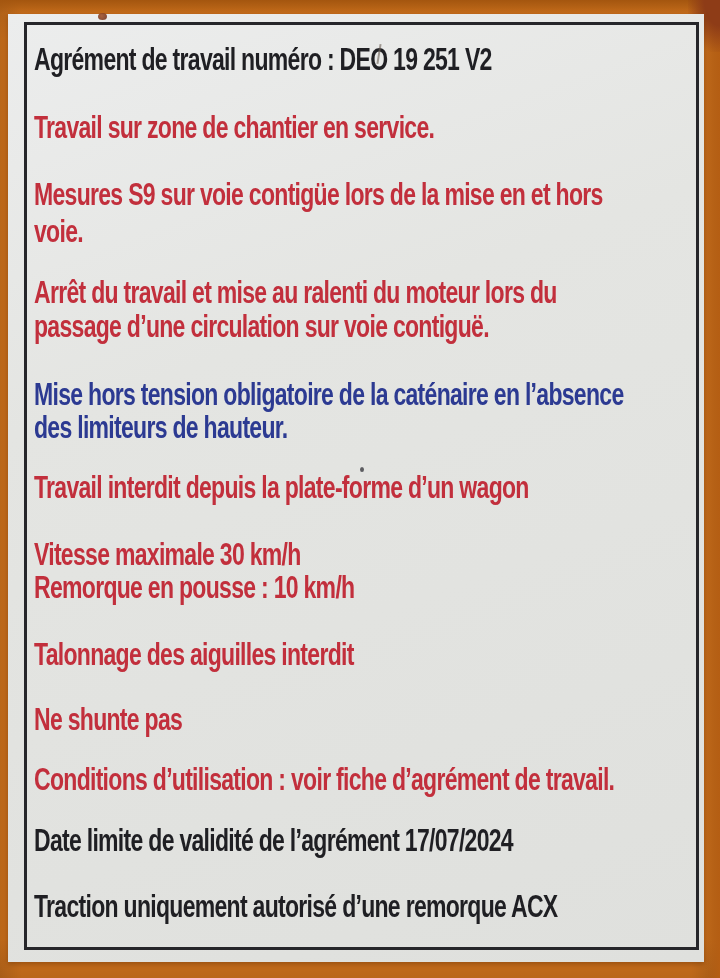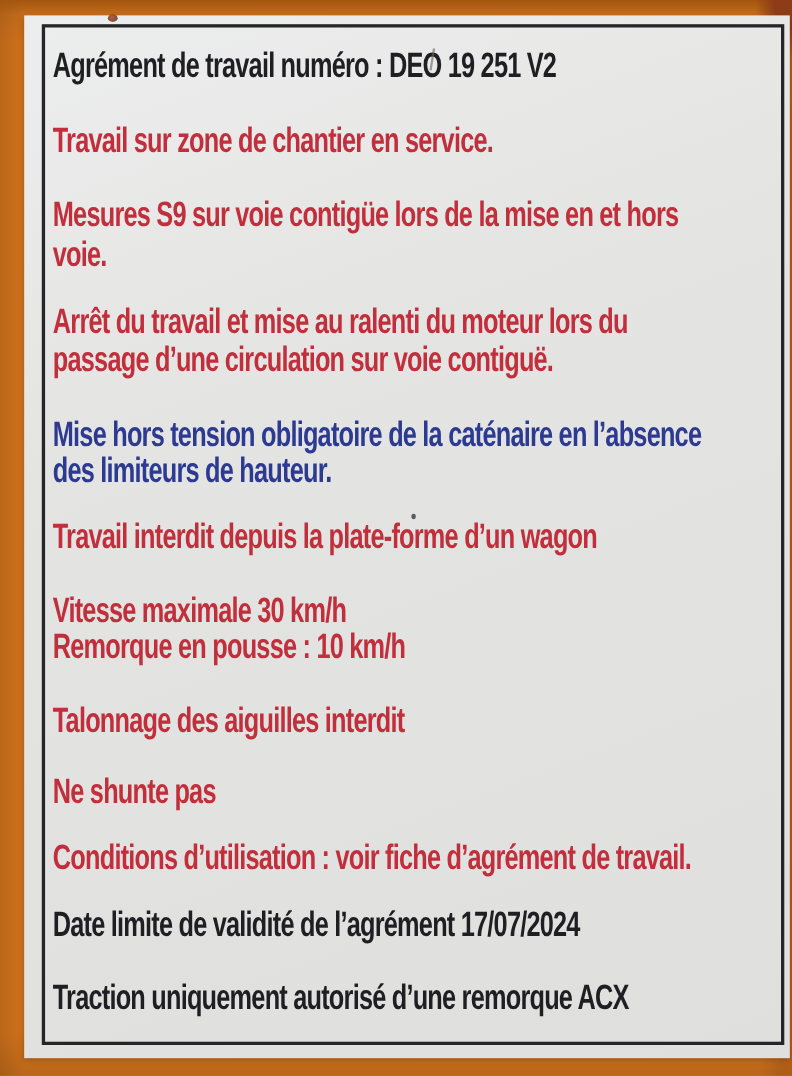--- a/index.html
+++ b/index.html
@@ -20,21 +20,21 @@
       linear-gradient(90deg, rgba(0,0,0,.10) 0%, rgba(0,0,0,0) 3%, rgba(0,0,0,0) 96%, rgba(0,0,0,.14) 100%),
       var(--bg_orange);
   }
   .band-top{position:absolute;left:0;top:0;width:720px;height:13px;
     background:linear-gradient(180deg,var(--bg_orange_dark),rgba(164,86,15,0));}
   .band-right{position:absolute;right:0;top:0;width:14px;height:978px;
     background:linear-gradient(90deg,rgba(181,94,19,0),var(--bg_orange_edge));}
   .corner-patch{position:absolute;right:0;top:0;width:32px;height:52px;border-radius:0 0 0 60%;
     background:radial-gradient(ellipse at 100% 0%,var(--corner_patch) 35%,rgba(142,60,23,0) 75%);}
   .paper{
-    position:absolute;left:22px;top:14px;width:696px;height:948px;
+    position:absolute;left:8px;top:14px;width:696px;height:948px;
     background:linear-gradient(160deg,#eceded 0%,var(--paper) 35%,#dfe0dd 100%);
     box-shadow:0 2px 5px rgba(70,30,0,.35);
   }
   .frame{
     position:absolute;left:16px;top:8px;right:5px;bottom:12px;
     border:3px solid var(--frame);
   }
   .line{
     position:absolute;left:26px;white-space:nowrap;
     font-weight:700;font-size:32px;line-height:36px;letter-spacing:-1px;

